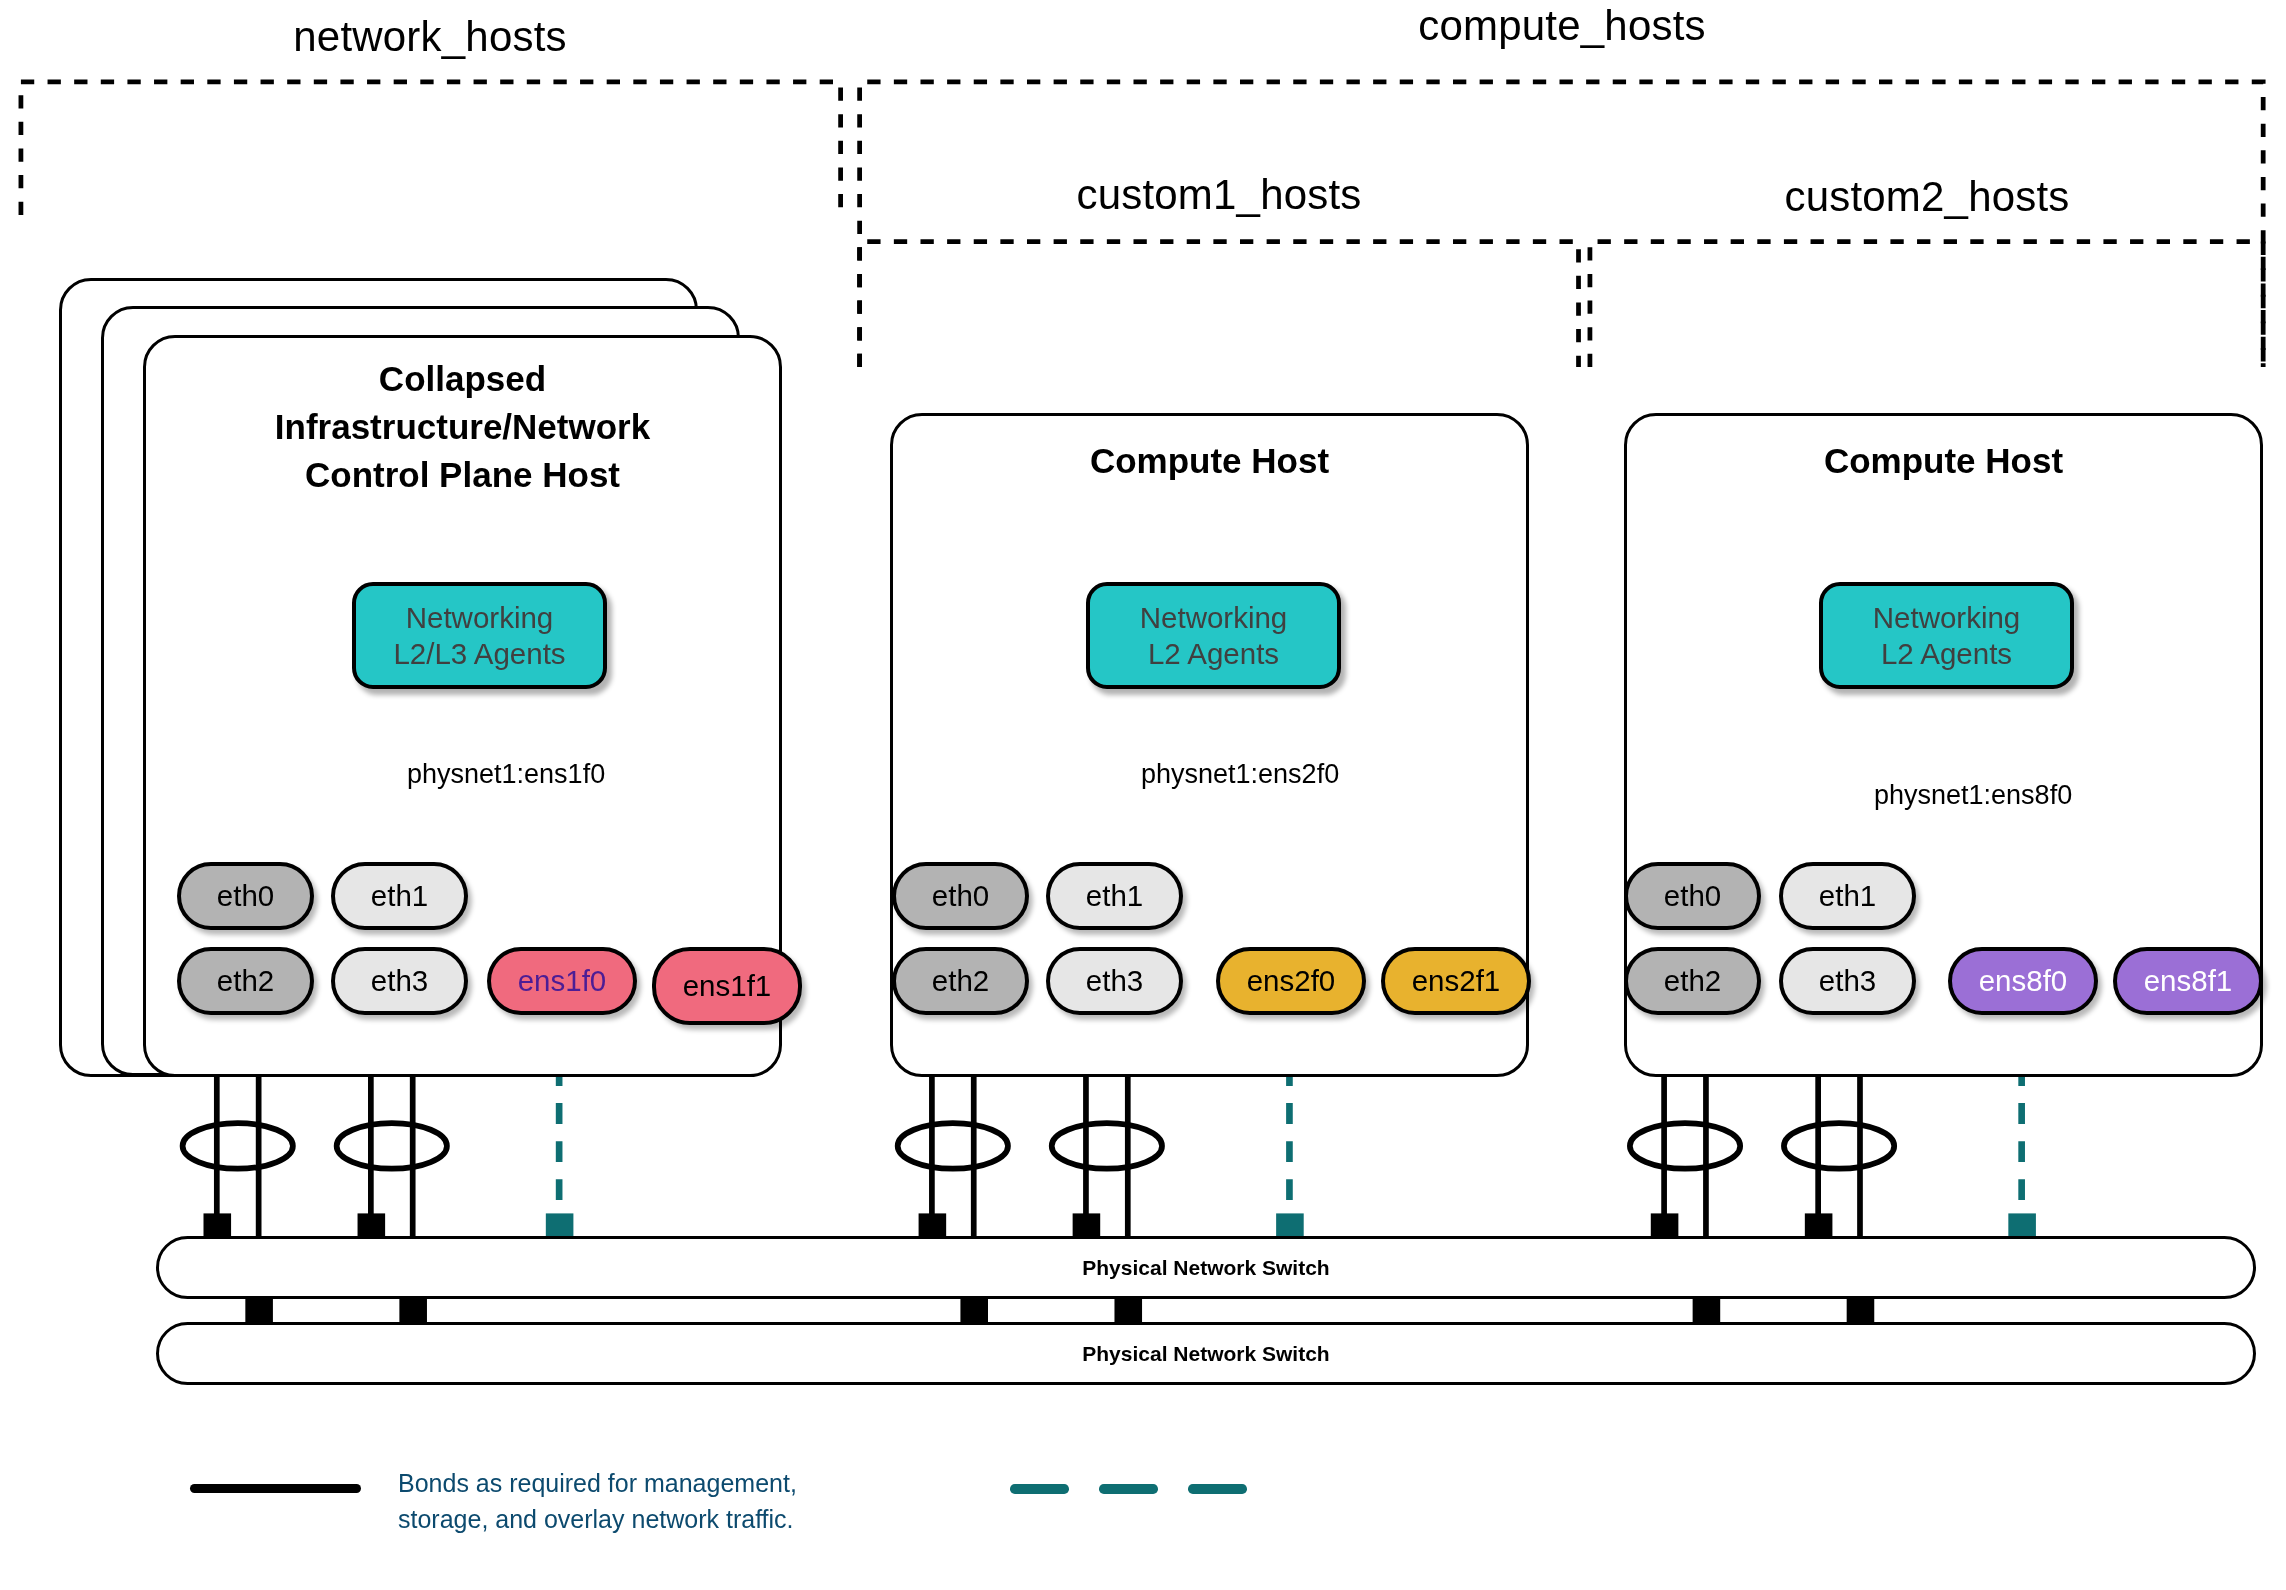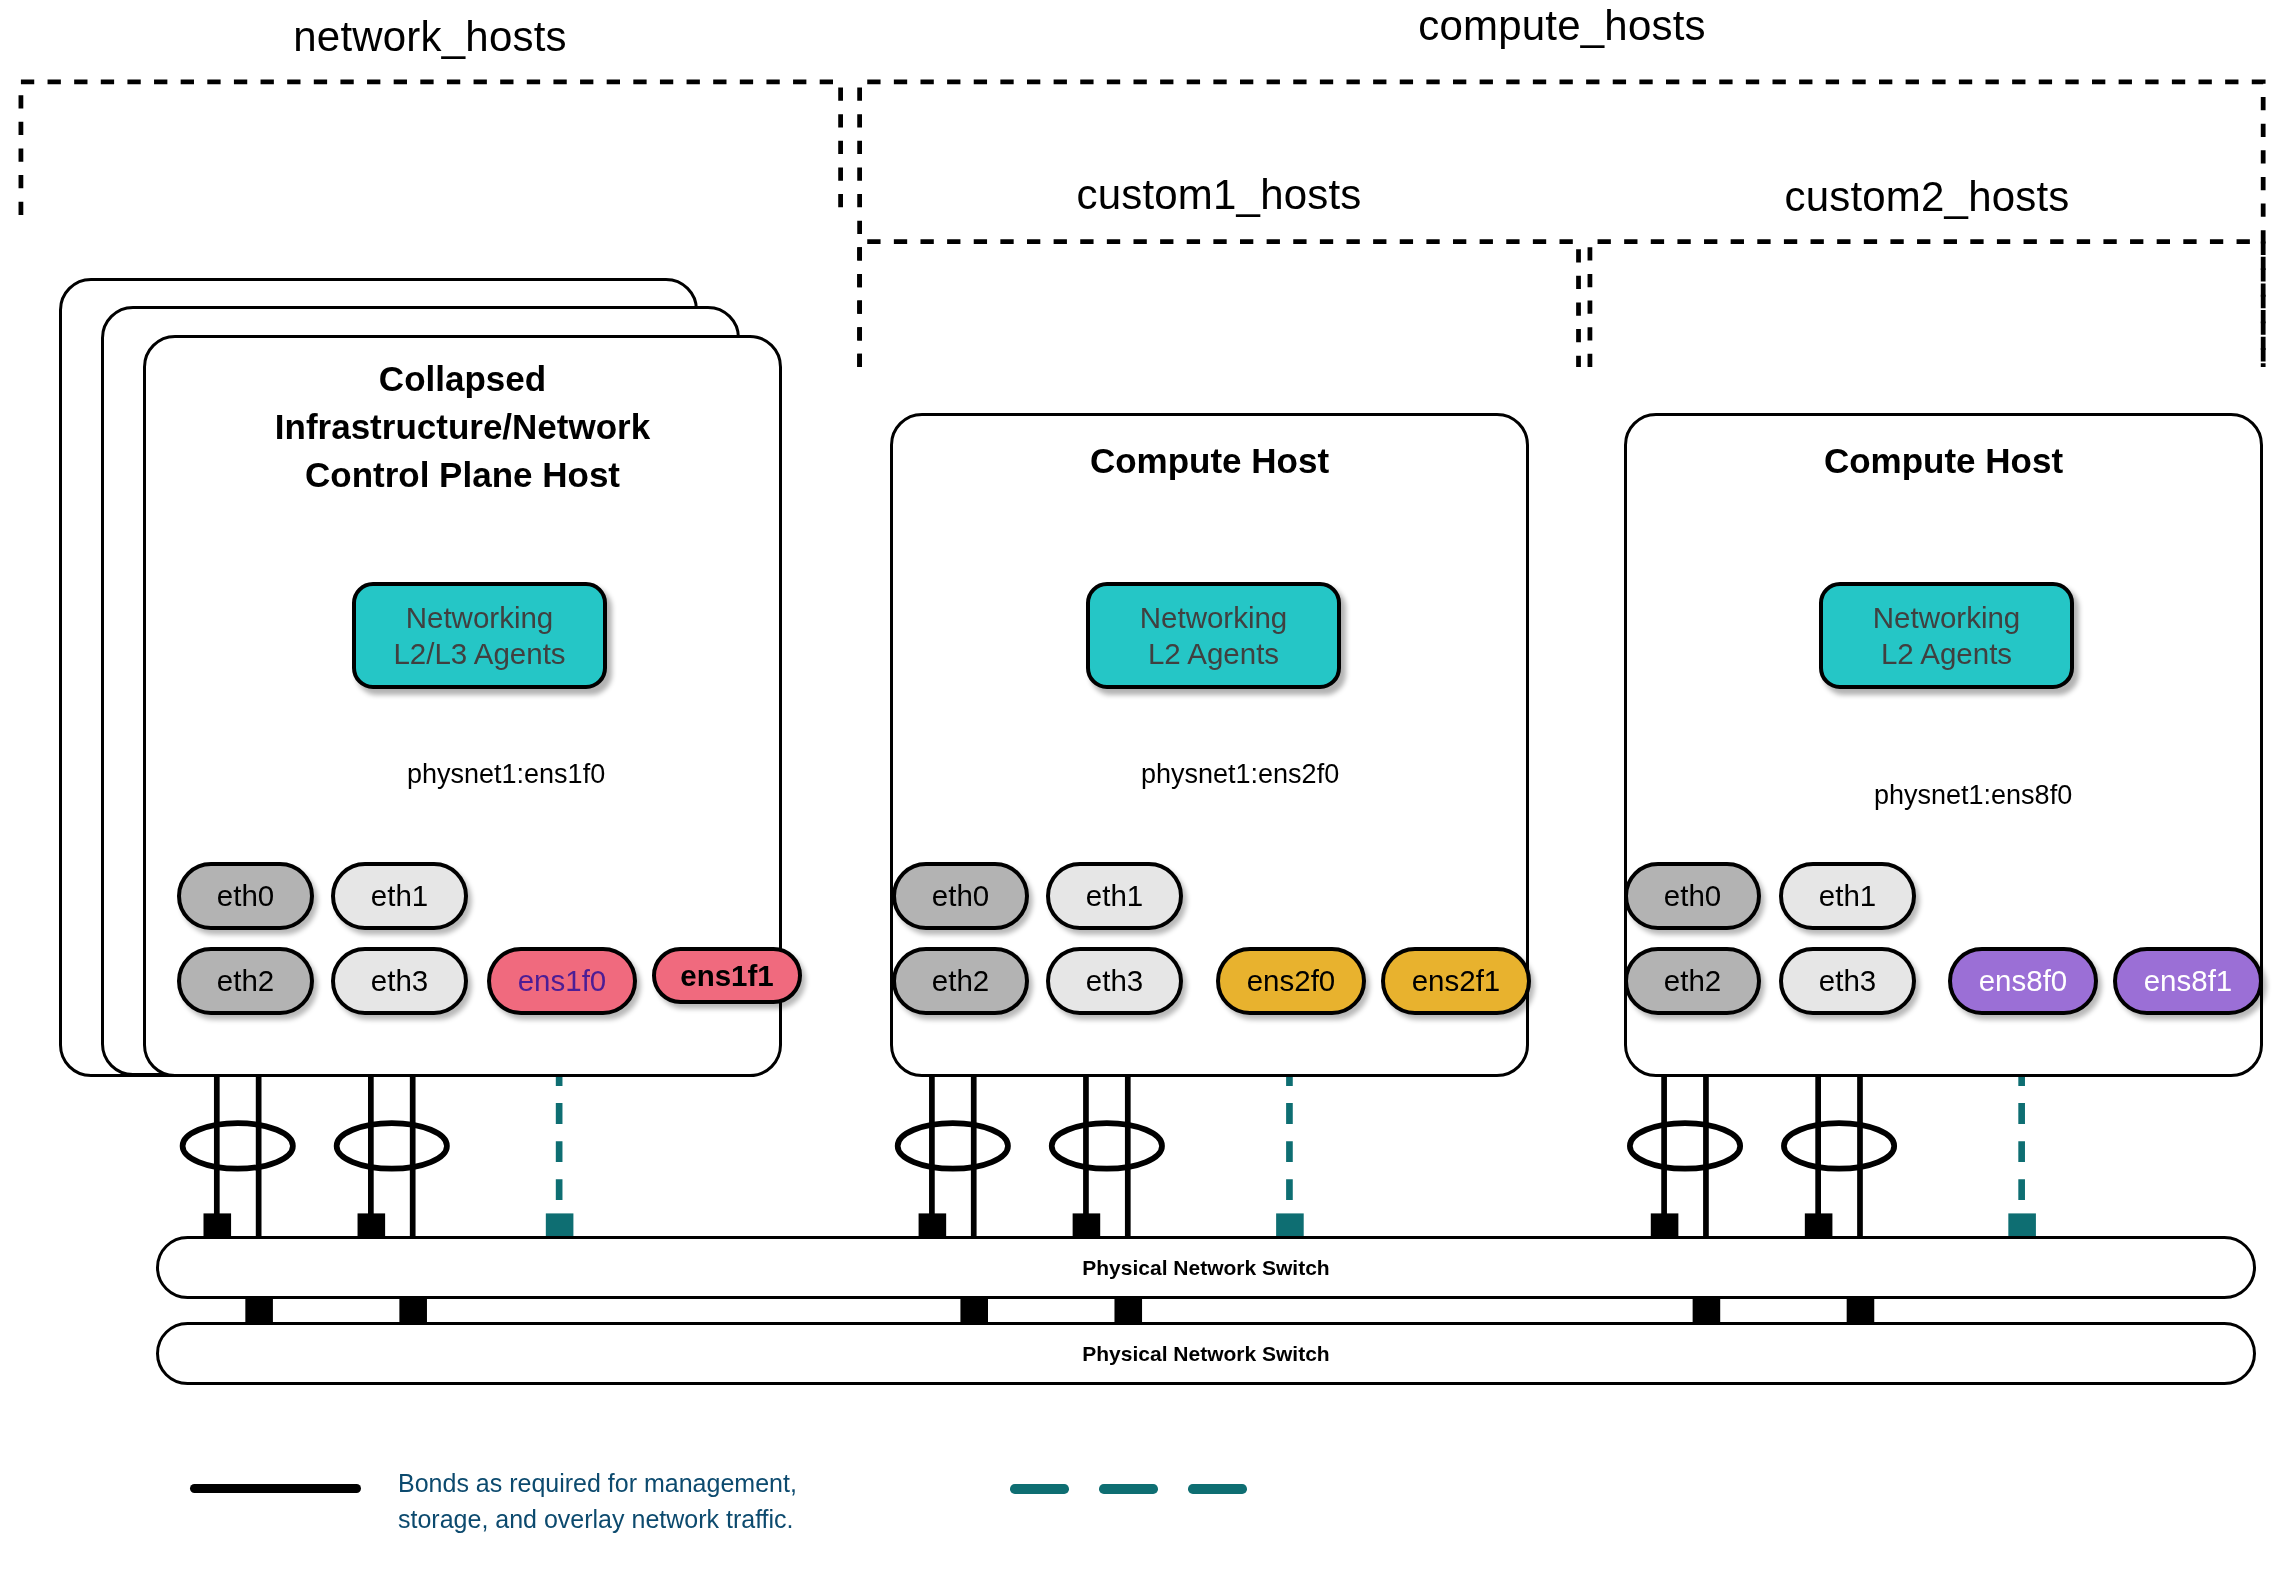--- a/index.html
+++ b/index.html
@@ -236,21 +236,21 @@
   </div>
   <div class="nic" style="left:177px; top:947px; width:137px; height:68px; background:#B3B3B3; color:#000;">
     <span>eth2</span>
   </div>
   <div class="nic" style="left:331px; top:947px; width:137px; height:68px; background:#E6E6E6; color:#000;">
     <span>eth3</span>
   </div>
   <div class="nic" style="left:487px; top:947px; width:150px; height:68px; background:#F06A7E; color:#4c1d95;">
     <span>ens1f0</span>
   </div>
-  <div class="nic" style="left:652px; top:947px; width:150px; height:57px; background:#F06A7E; color:#000;font-weight:bold;">
+  <div class="nic" style="left:652px; top:947px; width:150px; height:78px; background:#F06A7E; color:#000;">
     <span>ens1f1</span>
   </div>
 
   <div class="host-card" style="left:890px; top:413px; width:639px; height:664px;">
     <div class="host-title" style="top:21px;">Compute Host</div>
   </div>
 
   <div class="agent-box" style="left:1086px; top:582px; width:255px; height:107px;">
     <span>Networking
 L2 Agents</span>

